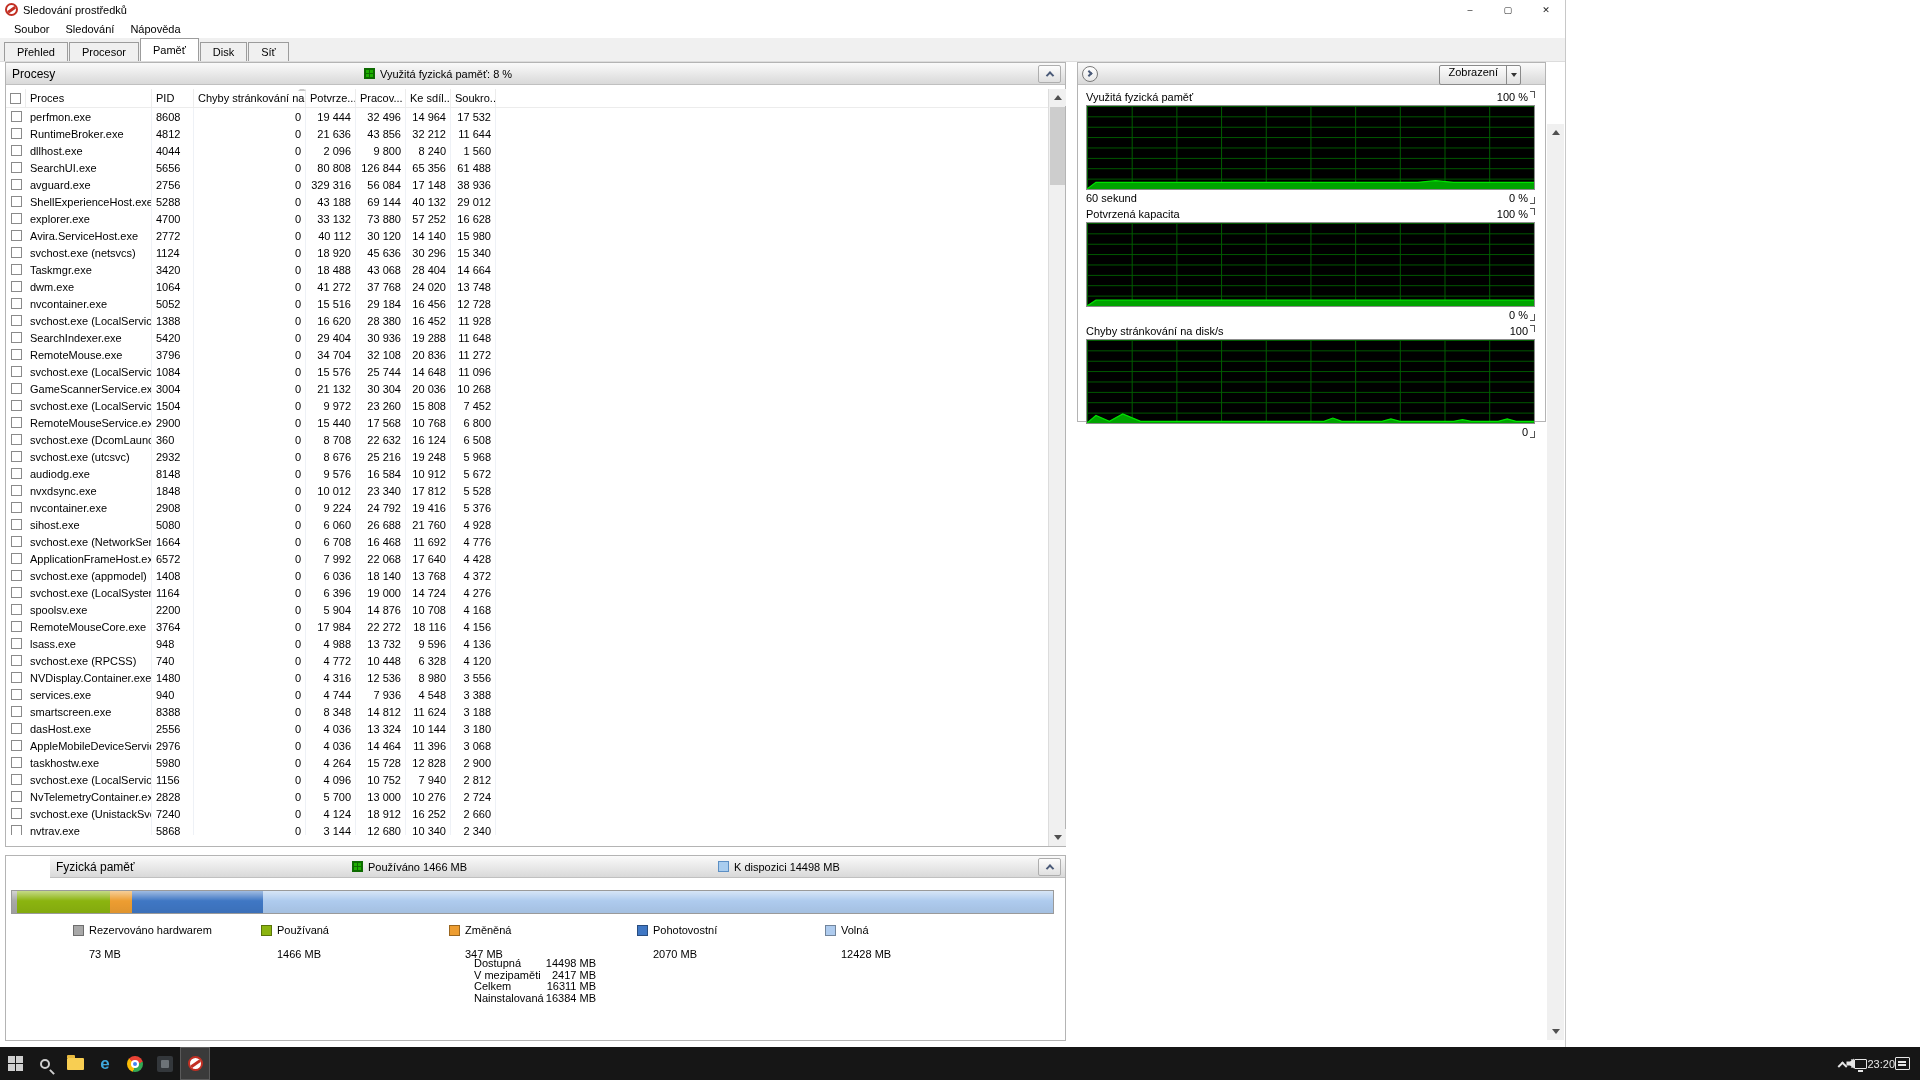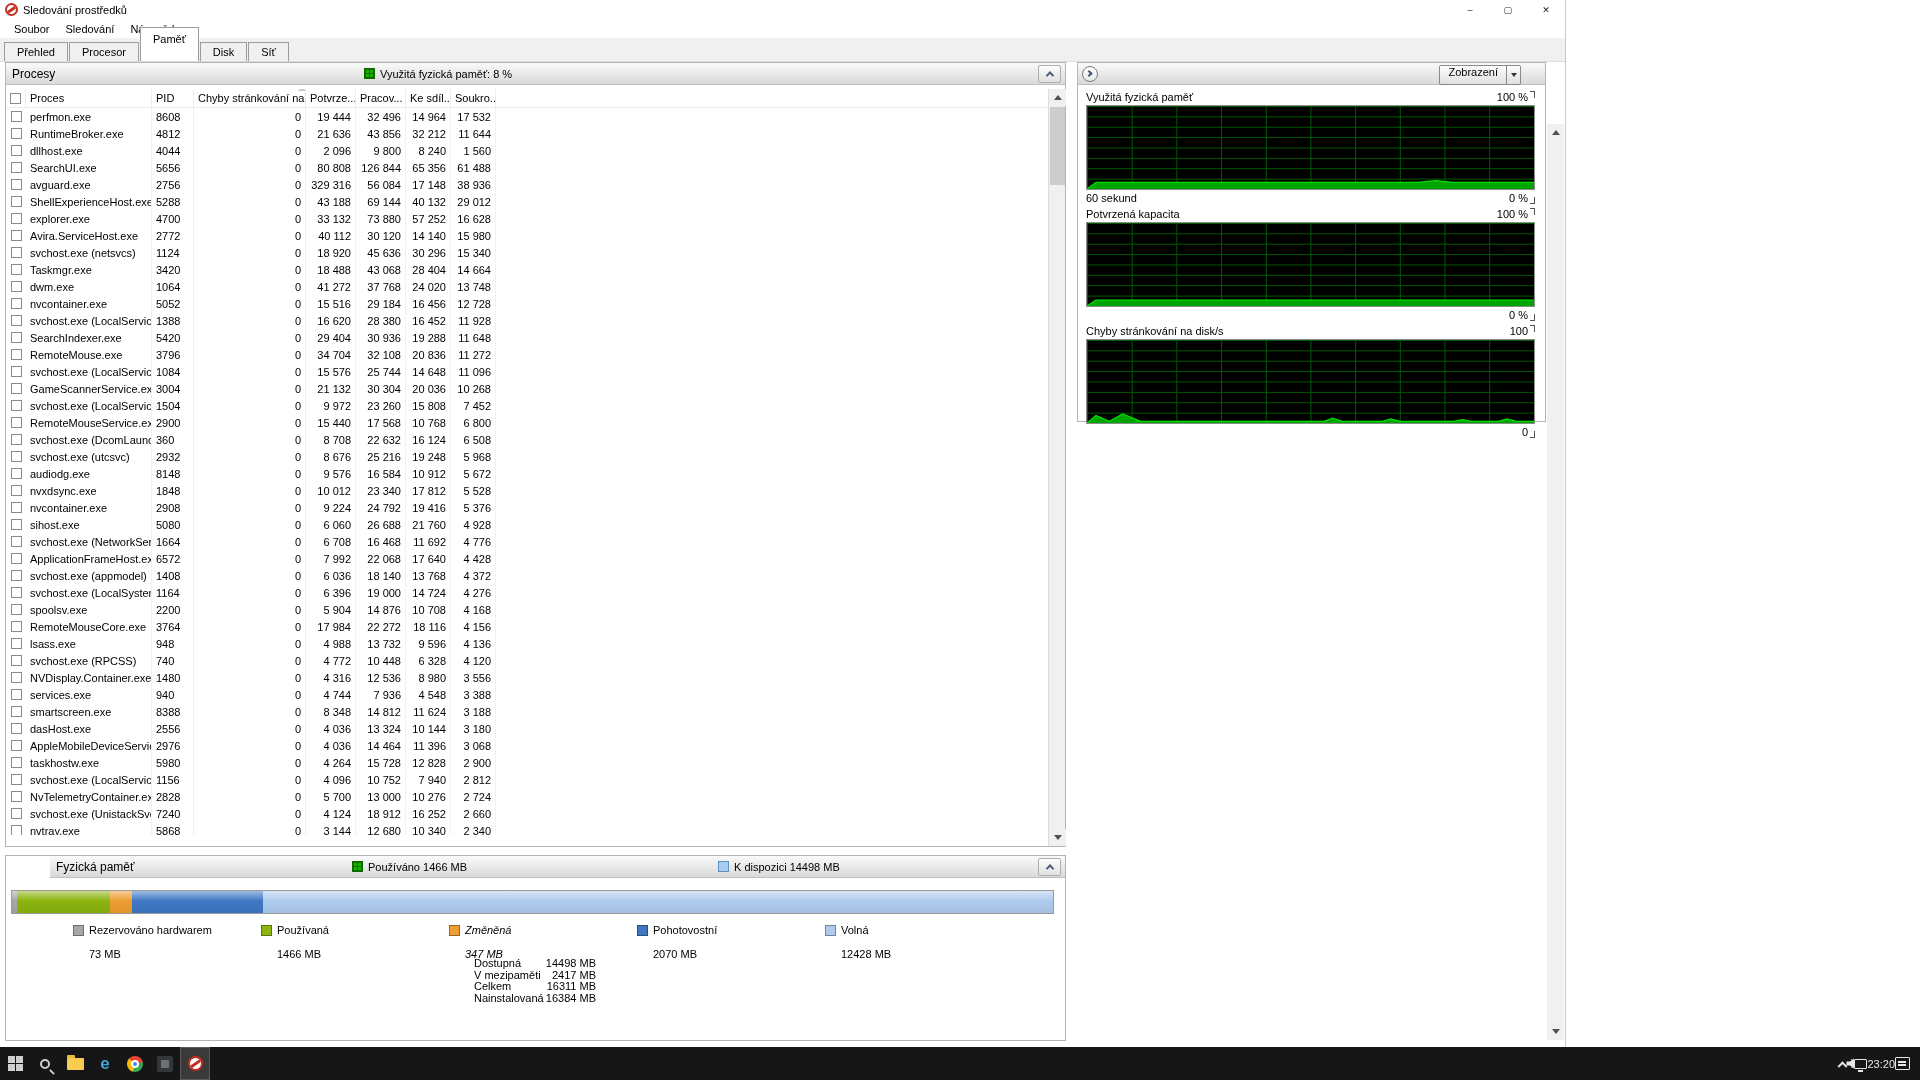--- a/index.html
+++ b/index.html
@@ -20,21 +20,21 @@
   .win-btn { width:38px; height:19px; display:flex; align-items:center; justify-content:center;
     font-size:9px; color:#222; }
 
   
   .menubar { height:19px; background:#fff; display:flex; align-items:center; padding-left:6px; }
   .menu-item { padding:0 8px; }
   .tabbar { height:24px; background:#f0f0f0; display:flex; align-items:flex-end; padding-left:4px;
     border-bottom:1px solid #dcdcdc; }
   .tab { height:19px; line-height:18px; padding:0 12px; background:#f0f0f0;
     border:1px solid #9c9c9c; border-bottom:none; margin-right:1px; position:relative; }
-  .tab.active { background:#fff; height:34px; line-height:22px; z-index:2; }
+  .tab.active { background:#fff; height:23px; line-height:22px; z-index:2; }
 
   .content { position:absolute; left:0; top:62px; right:0; bottom:0; background:#fff; }
 
   
   .panel { position:absolute; background:#fff; border:1px solid #b4b4b4; }
   .panel-header { height:22px; background:linear-gradient(#fafafa,#d9d9d9);
     border-bottom:1px solid #c0c0c0; display:flex; align-items:center; position:relative; }
   .panel-title { margin-left:6px; font-size:12px; }
   .chip { width:11px; height:11px; display:inline-block; margin-right:5px; vertical-align:-2px; }
   .chip-green { background:#1db000; border:1px solid #0d6b00;
@@ -783,21 +783,21 @@
             </div>
             <div class="legend-val">73 MB</div>
           </div>
           <div class="legend-item" style="left: 243px;">
             <div class="legend-top">
               <div class="legend-sq" style="background-color: rgb(139, 180, 15);"></div>
               <div>Používaná</div>
             </div>
             <div class="legend-val">1466 MB</div>
           </div>
-          <div class="legend-item" style="left: 431px; font-style: italic;">
+          <div class="legend-item" style="left: 431px;">
             <div class="legend-top">
               <div class="legend-sq" style="background-color: rgb(237, 157, 49);"></div>
               <div>Změněná</div>
             </div>
             <div class="legend-val">347 MB</div>
           </div>
           <div class="legend-item" style="left: 619px;">
             <div class="legend-top">
               <div class="legend-sq" style="background-color: rgb(63, 119, 196);"></div>
               <div>Pohotovostní</div>

